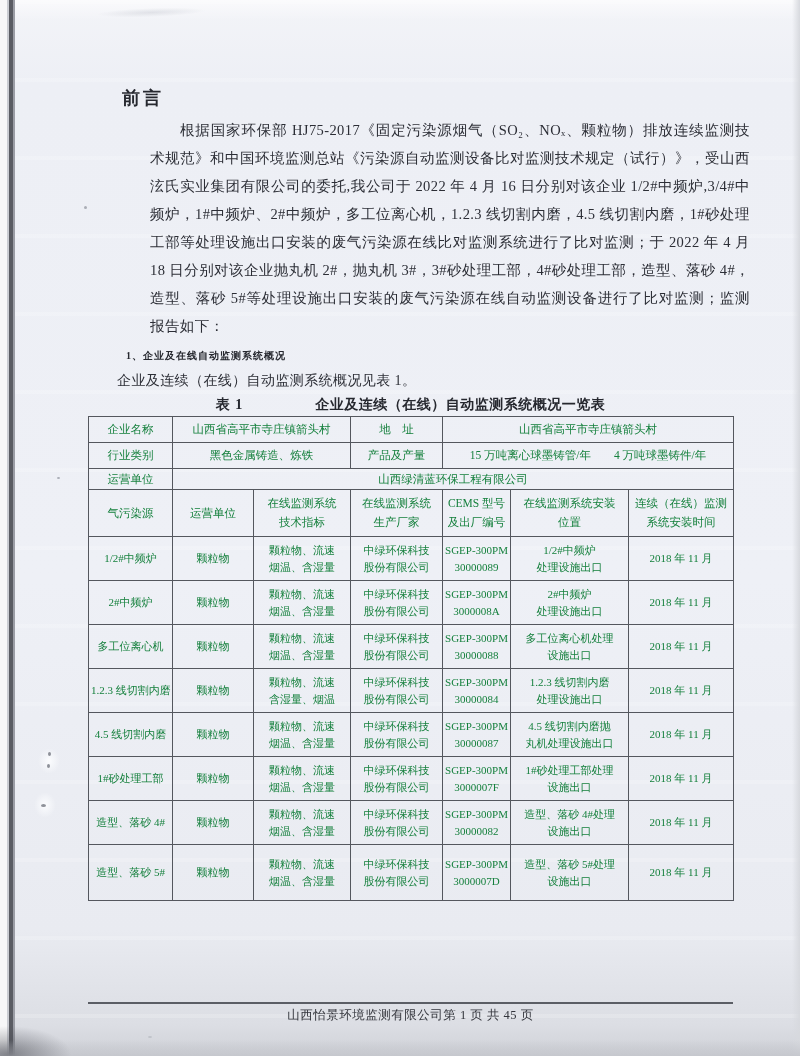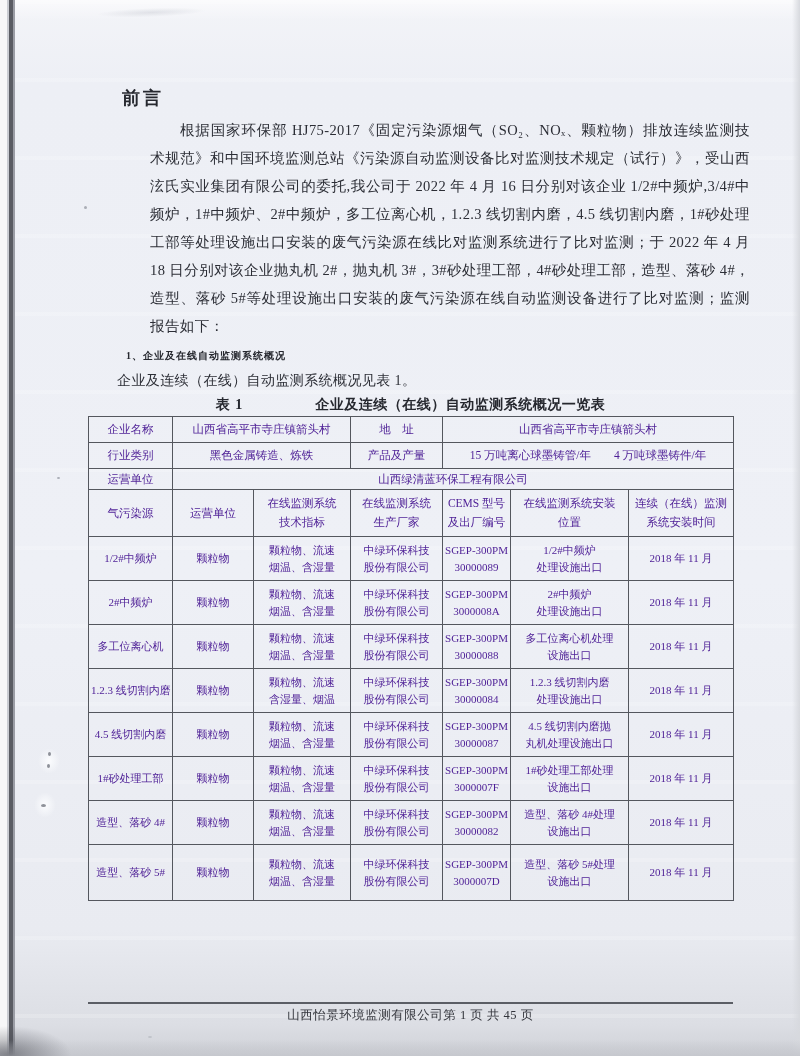--- a/index.html
+++ b/index.html
@@ -56,21 +56,21 @@
     display:flex;justify-content:center;align-items:baseline;
     font-size:14px;font-weight:bold;color:#26282f;
   }
   .tbl-caption .cap-label{margin-right:72px;letter-spacing:1px;text-align:right;}
   .tbl-caption .cap-title{letter-spacing:.5px;}
 
   table.monitor{
     position:absolute;left:88px;top:416px;width:645px;
     border-collapse:collapse;table-layout:fixed;
     font-family:"Liberation Serif","DejaVu Serif",serif;
-    color:#4c1d95;
+    color:#15803d;
   }
   table.monitor td,table.monitor th{
     border:1px solid #54575e;
     font-size:11.5px;font-weight:normal;
     text-align:center;vertical-align:middle;
     white-space:pre-line;line-height:17px;
     padding:1px 2px;overflow:hidden;
   }
   tr.r-info td{font-size:11.5px;}
   tr.h26{height:26px;}

